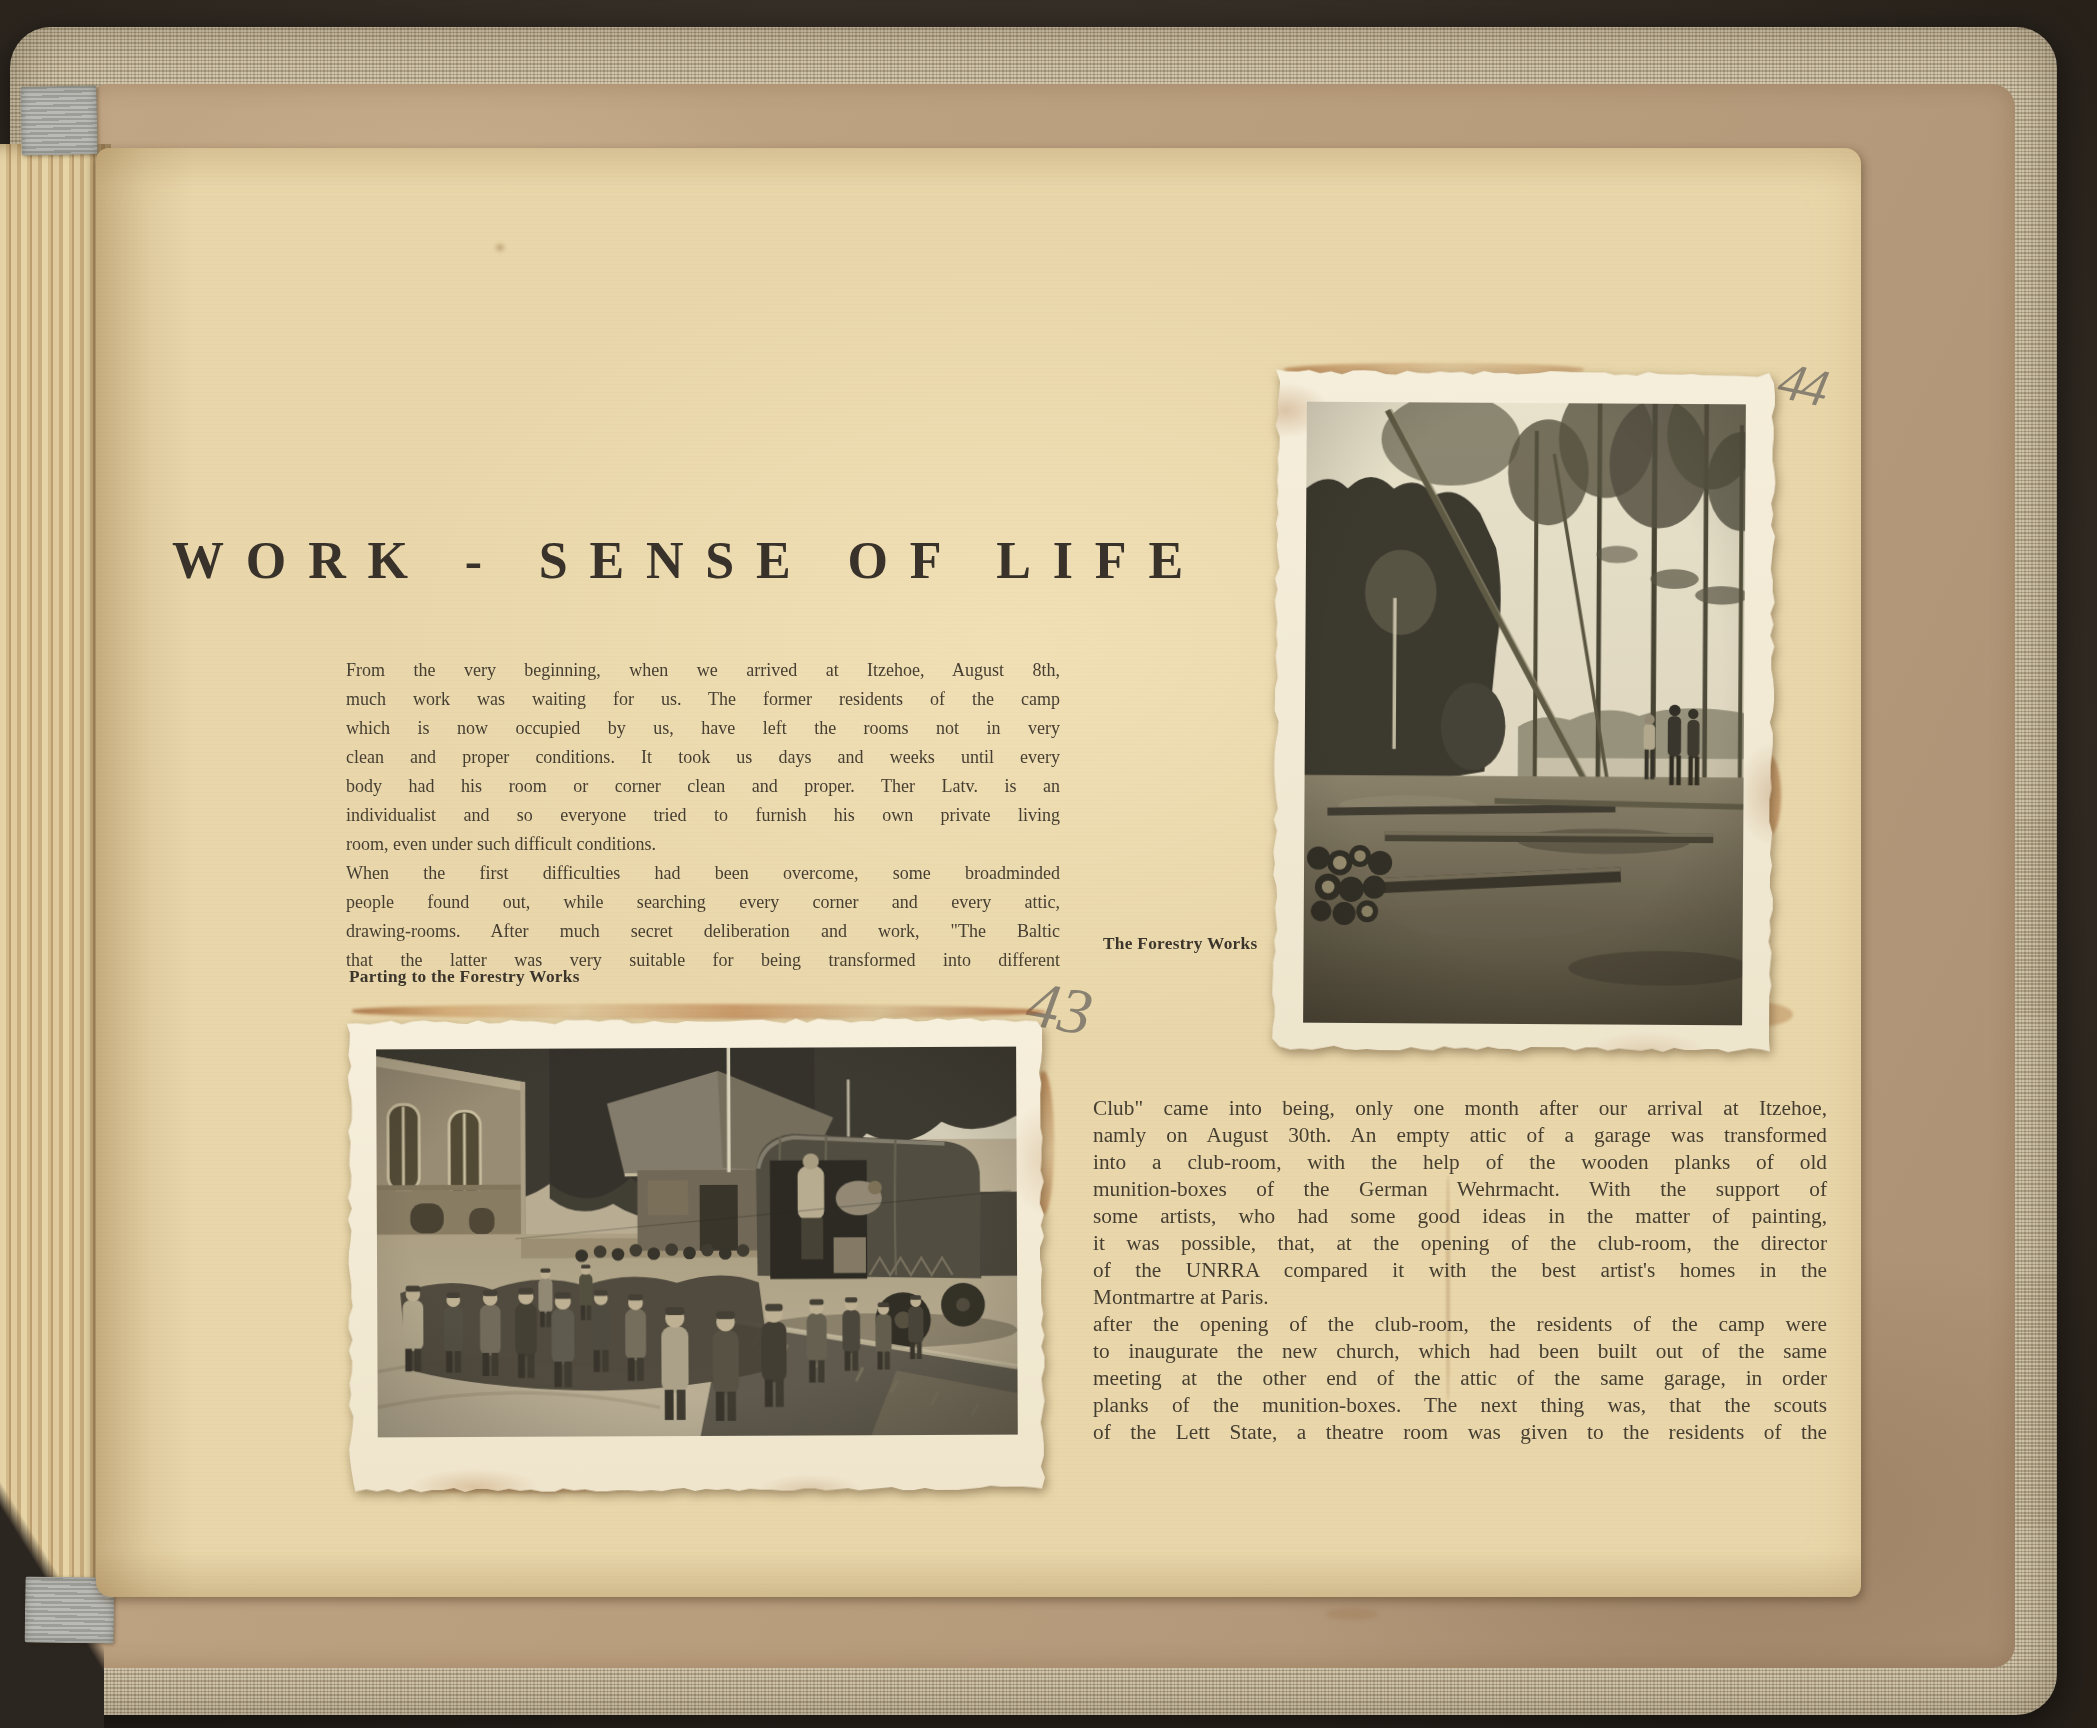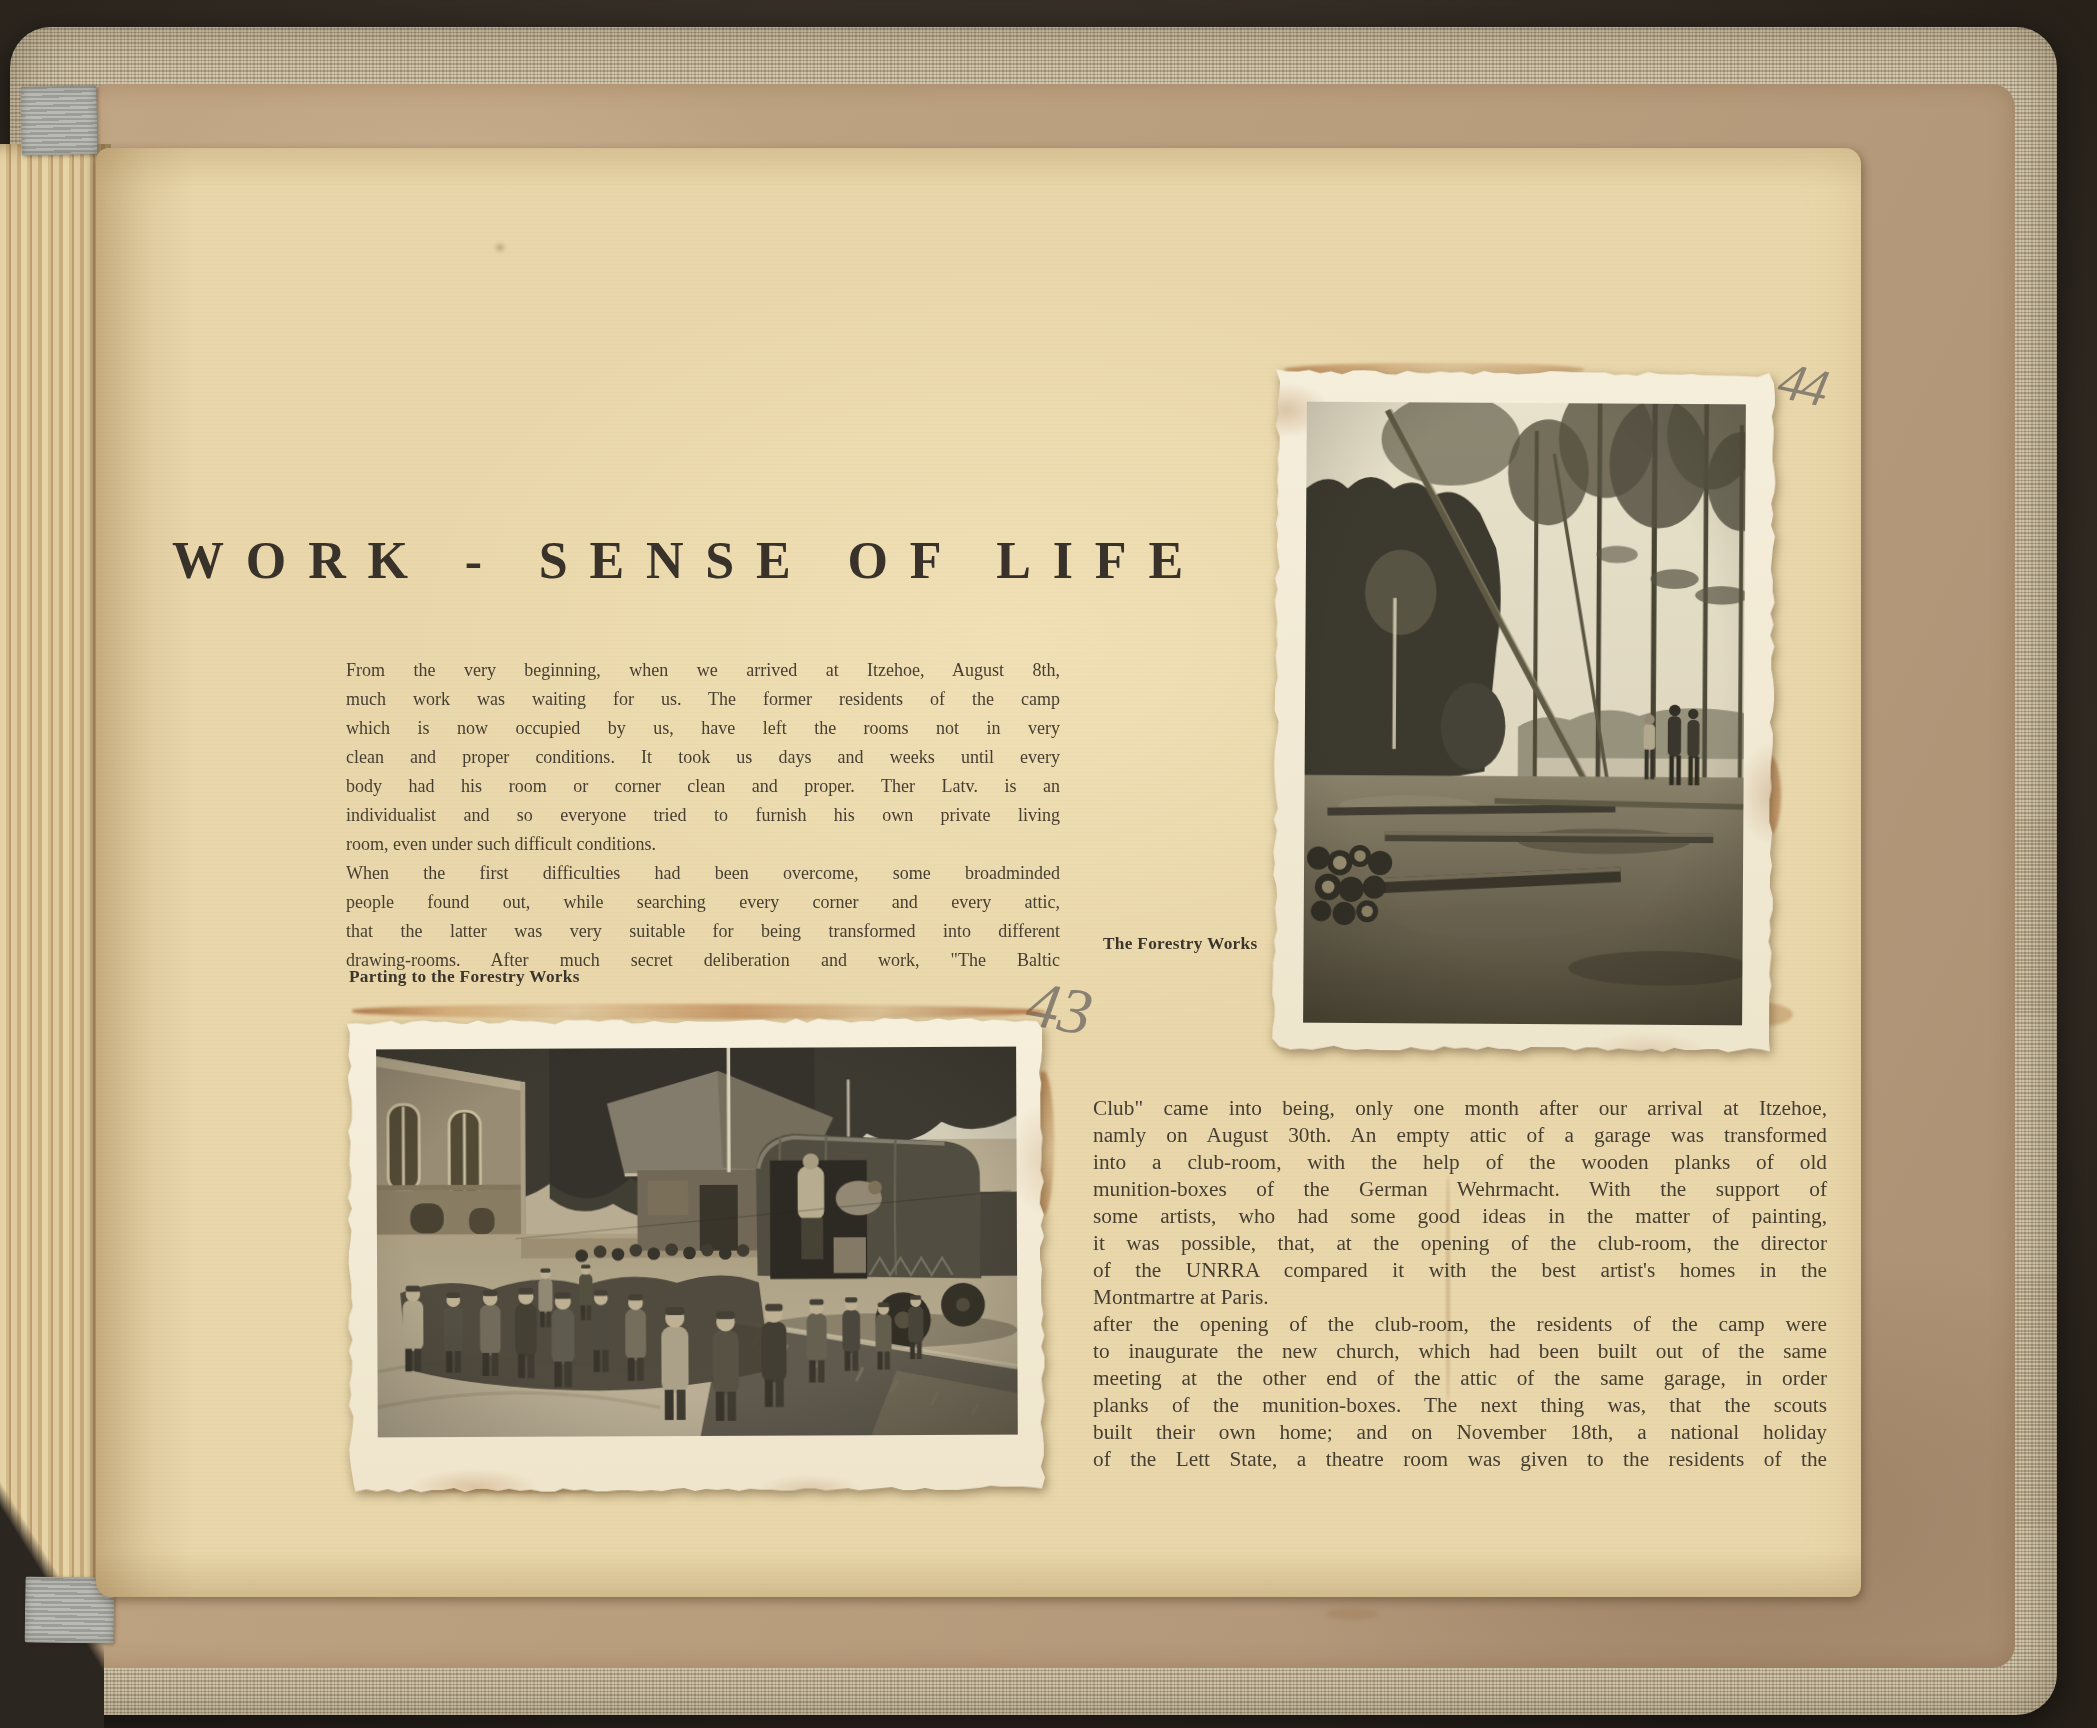--- a/index.html
+++ b/index.html
@@ -101,22 +101,22 @@
   <div class="tcol" id="col-left">
     <div class="tline">From the very beginning, when we arrived at Itzehoe, August 8th,</div>
     <div class="tline">much work was waiting for us. The former residents of the camp</div>
     <div class="tline">which is now occupied by us, have left the rooms not in very</div>
     <div class="tline">clean and proper conditions. It took us days and weeks until every</div>
     <div class="tline">body had his room or corner clean and proper. Ther Latv. is an</div>
     <div class="tline">individualist and so everyone tried to furnish his own private living</div>
     <div class="tline end">room, even under such difficult conditions.</div>
     <div class="tline">When the first difficulties had been overcome, some broadminded</div>
     <div class="tline">people found out, while searching every corner and every attic,</div>
+    <div class="tline">drawing-rooms. After much secret deliberation and work, "The Baltic</div>
     <div class="tline">that the latter was very suitable for being transformed into different</div>
-    <div class="tline">drawing-rooms. After much secret deliberation and work, "The Baltic</div>
   </div>
 
   <div class="caption" id="cap-left">Parting to the Forestry Works</div>
   <div class="caption" id="cap-right">The Forestry Works</div>
 
   <div class="pencil" id="pencil43">43</div>
   <div class="pencil" id="pencil44">44</div>
 
   <div class="residue" style="left:352px;top:1004px;width:695px;height:15px;border-radius:45% 55% 50% 50%;background:linear-gradient(90deg,rgba(150,86,40,.75),rgba(185,122,62,.45) 14%,rgba(150,86,40,.12) 32%,rgba(172,102,50,.55) 55%,rgba(140,82,40,.18) 76%,rgba(160,95,48,.7) 96%);"></div>
   <div class="residue" style="left:1033px;top:1071px;width:21px;height:144px;border-radius:50%;background:linear-gradient(rgba(160,95,45,.6),rgba(150,86,40,.2) 55%,rgba(165,100,50,.55));"></div>
@@ -353,17 +353,16 @@
     <div class="tline">into a club-room, with the help of the wooden planks of old</div>
     <div class="tline">munition-boxes of the German Wehrmacht. With the support of</div>
     <div class="tline">some artists, who had some good ideas in the matter of painting,</div>
     <div class="tline">it was possible, that, at the opening of the club-room, the director</div>
     <div class="tline">of the UNRRA compared it with the best artist's homes in the</div>
     <div class="tline end">Montmartre at Paris.</div>
     <div class="tline">after the opening of the club-room, the residents of the camp were</div>
     <div class="tline">to inaugurate the new church, which had been built out of the same</div>
     <div class="tline">meeting at the other end of the attic of the same garage, in order</div>
     <div class="tline">planks of the munition-boxes. The next thing was, that the scouts</div>
-    <div class="tline">built their own home; and on November 18th, a national holiday</div>
     <div class="tline">of the Lett State, a theatre room was given to the residents of the</div>
   </div>
 </div>
 
 
 </body></html>

